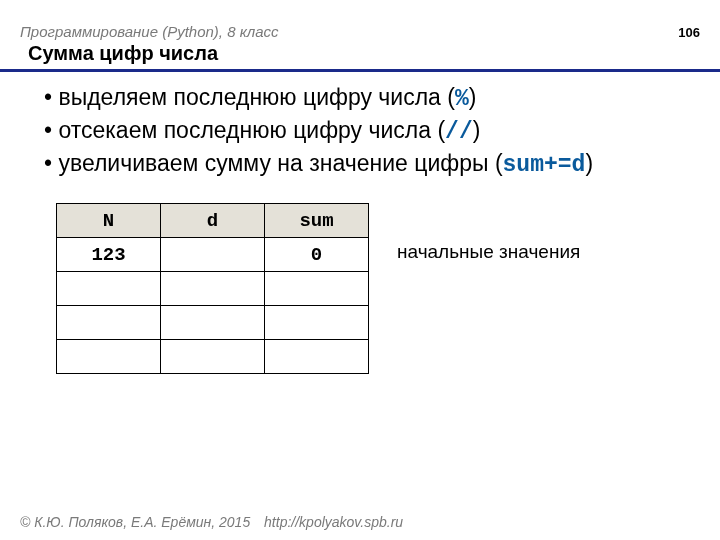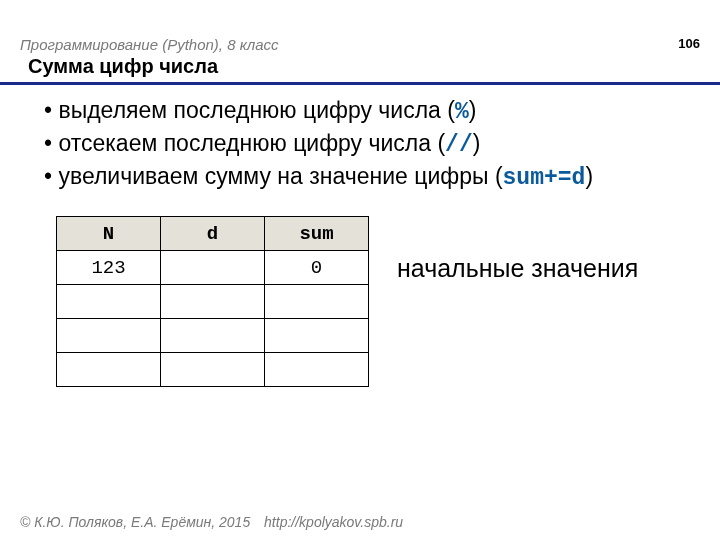--- a/index.html
+++ b/index.html
@@ -7,26 +7,25 @@
     width: 720px;
     height: 540px;
     background: #fff;
     font-family: Arial, Helvetica, sans-serif;
     position: relative;
     overflow: hidden;
   }
   .header-bar {
     display: flex;
     justify-content: space-between;
-    align-items: flex-start;
-    padding: 16px 20px 2px 20px;
+    align-items: flex-end;
+    padding: 23px 20px 2px 20px;
     color: #7a7a7a;
     font-style: italic;
     font-size: 15px;
-    margin-top: 20px;
   }
   .page-num {
     font-weight: bold;
     font-style: normal;
     color: #000000;
     font-size: 13px;
   }
   .title {
     font-size: 20px;
     font-weight: bold;
@@ -72,24 +71,24 @@
     font-size: 19px;
     vertical-align: middle;
   }
   th {
     background: #e4e1d8;
     font-family: "Courier New", Courier, monospace;
     font-weight: bold;
   }
   td {
     font-family: "Courier New", Courier, monospace;
-    font-weight: normal;
+    font-weight: bold;
   }
   .caption {
-    font-size: 25px;
+    font-size: 19px;
     color: #000;
     padding-top: 38px;
     font-family: Arial, Helvetica, sans-serif;
   }
   .footer {
     position: absolute;
     bottom: 10px;
     left: 20px;
     font-size: 14px;
     color: #7a7a7a;

